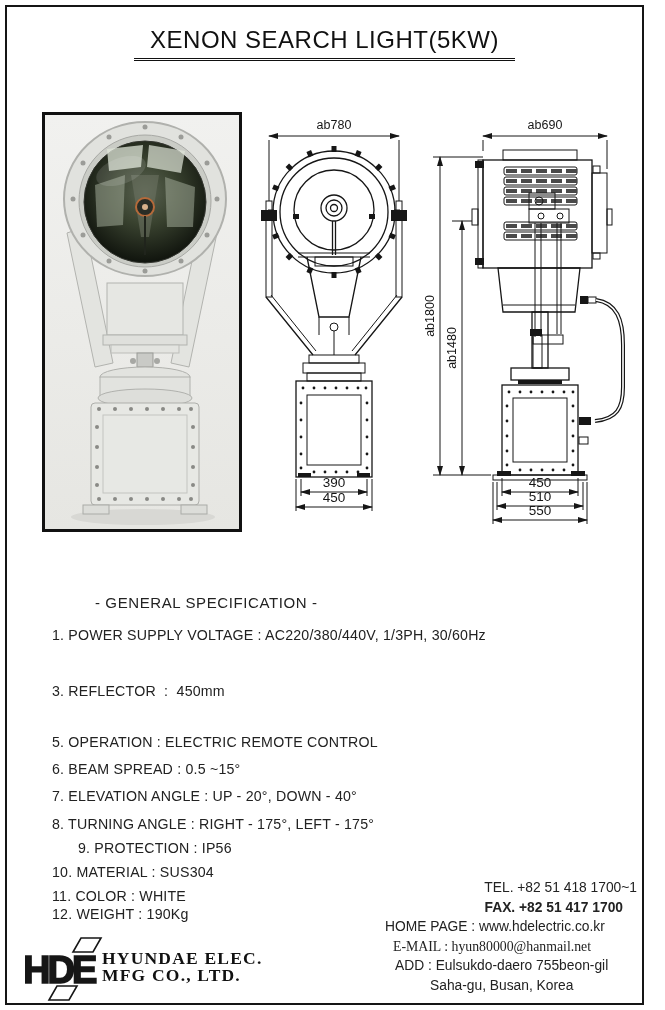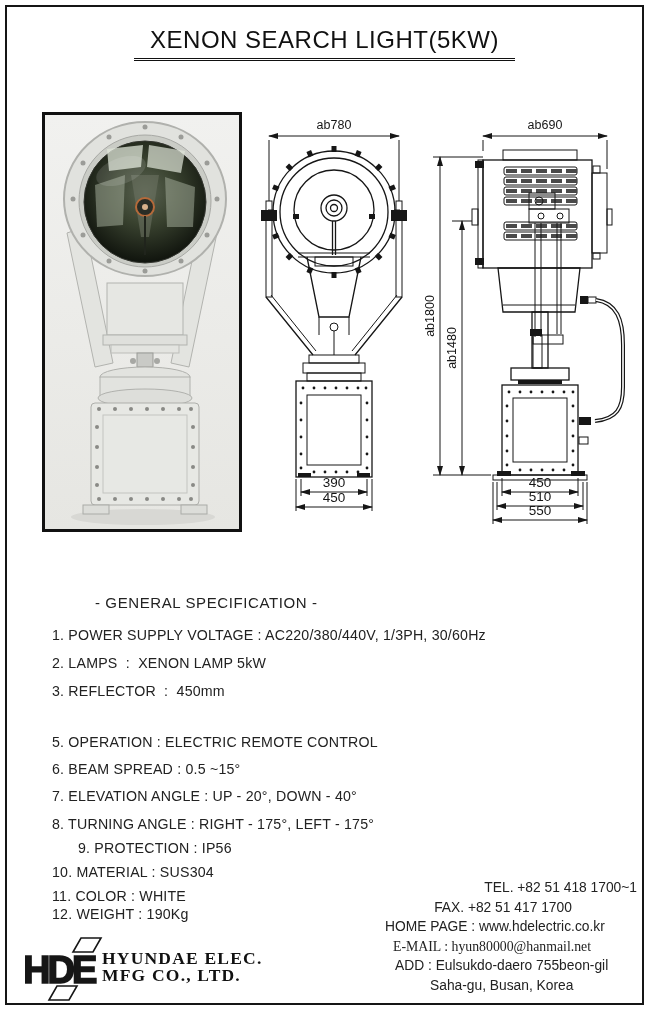--- a/index.html
+++ b/index.html
@@ -15,21 +15,21 @@
   .dimtxt{font-size:12.5px;text-anchor:middle;}
   .numtxt{font-size:13.5px;text-anchor:middle;}
   .ln{stroke:#161616;stroke-width:1.3;fill:none;}
   .lt{stroke:#161616;stroke-width:1;fill:none;}
   .dk{fill:#161616;stroke:none;}
   .spec-heading{position:absolute;left:95px;top:594px;font-size:15px;letter-spacing:.6px;color:#222;}
   .spec-item{position:absolute;left:52px;font-size:14.2px;letter-spacing:.2px;color:#222;white-space:pre;}
   .contact{position:absolute;left:383px;top:878px;width:258px;font-size:13.8px;color:#222;}
   .contact div{line-height:19.5px;white-space:pre;}
   .c-tel{text-align:right;padding-right:4px;}
-  .c-fax{text-align:center;padding-right:18px;}
+  .c-fax{text-align:right;padding-right:18px;font-weight:bold;}
   .c-home{padding-left:2px;}
   .c-mail{padding-left:10px;font-family:Liberation Serif, serif;}
   .c-add{padding-left:12px;}
   .c-add2{padding-left:47px;}
   .company{position:absolute;left:102px;top:950px;color:#111;font-family:Liberation Serif, serif;}
   .company .l1,.company .l2{font-size:17.5px;font-weight:bold;letter-spacing:1.2px;line-height:17px;}
   .emblem{position:absolute;left:25px;top:936px;}
 </style>
 </head>
 <body>
@@ -392,21 +392,20 @@
         <line class="lt" x1="158" y1="377" x2="158" y2="405"></line>
       <text class="numtxt" x="115" y="410">550</text>
       <line class="lt" x1="68" y1="415" x2="162" y2="415" marker-start="url(#ar2)" marker-end="url(#ar2)"></line>
       <line class="lt" x1="68" y1="377" x2="68" y2="419"></line>
         <line class="lt" x1="162" y1="377" x2="162" y2="419"></line>
     </g>
   </svg>
 
   <div class="spec-heading">- GENERAL SPECIFICATION -</div>
   <div class="spec-item" style="top:627px;">1. POWER SUPPLY VOLTAGE : AC220/380/440V, 1/3PH, 30/60Hz</div>
-  <div class="spec-item" style="top:655px;">2. LAMPS  :  XENON LAMP 5kW</div>
   <div class="spec-item" style="top:683px;">3. REFLECTOR  :  450mm</div>
   <div class="spec-item" style="top:734px;">5. OPERATION : ELECTRIC REMOTE CONTROL</div>
   <div class="spec-item" style="top:761px;">6. BEAM SPREAD : 0.5 ~15°</div>
   <div class="spec-item" style="top:788px;">7. ELEVATION ANGLE : UP - 20°, DOWN - 40°</div>
   <div class="spec-item" style="top:816px;">8. TURNING ANGLE : RIGHT - 175°, LEFT - 175°</div>
   <div class="spec-item" style="top:840px;margin-left:26px;">9. PROTECTION : IP56</div>
   <div class="spec-item" style="top:864px;">10. MATERIAL : SUS304</div>
   <div class="spec-item" style="top:888px;">11. COLOR : WHITE</div>
   <div class="spec-item" style="top:906px;">12. WEIGHT : 190Kg</div>
 

